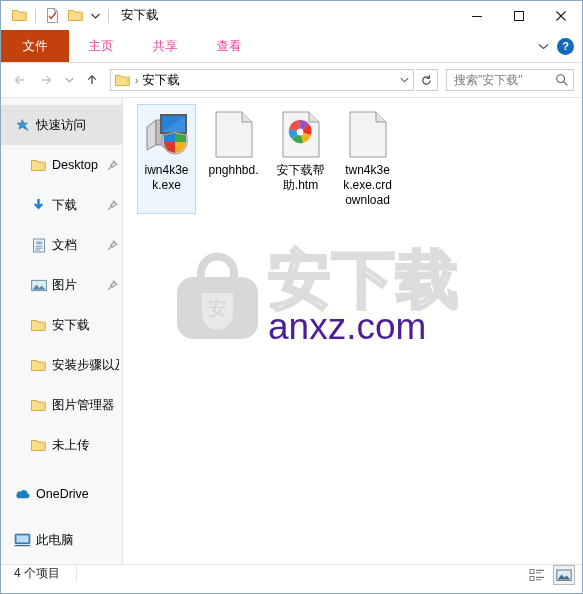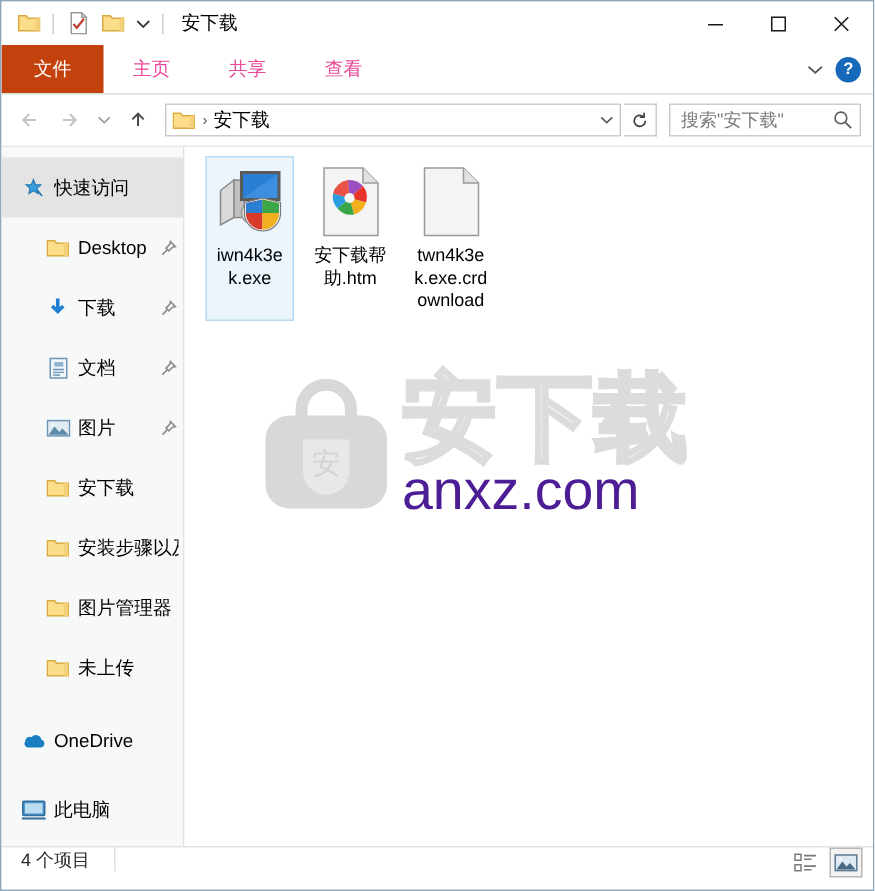--- a/index.html
+++ b/index.html
@@ -655,20 +655,29 @@
               <path d="M32 21 L44 24 L44 32 a12 12 0 0 1 -12 11 a12 12 0 0 1 -12 -11 L20 24z" fill="#f0f0f0" stroke="#7a7a7a" stroke-width="0.8"></path>
               <path d="M32 22 L32 42 a11 11 0 0 1 -11 -10 L21 24.5z" fill="#d83b2a"></path>
               <path d="M32 22 L43 24.5 L43 32 a11 11 0 0 1 -11 10z" fill="#f2b01e"></path>
               <path d="M32 22 L21 24.5 L21 31 L32 31z" fill="#2a7fd4"></path>
               <path d="M32 22 L43 24.5 L43 31 L32 31z" fill="#3aa648"></path>
             </svg>
           </div>
           <div class="file-label">iwn4k3ek.exe</div>
         </div>
 
+        <div class="file-item">
+          <div class="file-icon">
+            <svg width="38" height="47" viewBox="0 0 38 47">
+              <path d="M1 1 h26 l10 10 v35 h-36z" fill="#f4f4f4" stroke="#9a9a9a" stroke-width="1"></path>
+              <path d="M27 1 v10 h10" fill="#e2e2e2" stroke="#9a9a9a" stroke-width="1"></path>
+            </svg>
+          </div>
+          <div class="file-label">pnghhbd.</div>
+        </div>
 
         <div class="file-item">
           <div class="file-icon">
             <svg width="38" height="47" viewBox="0 0 38 47">
               <path d="M1 1 h26 l10 10 v35 h-36z" fill="#f4f4f4" stroke="#9a9a9a" stroke-width="1"></path>
               <path d="M27 1 v10 h10" fill="#e2e2e2" stroke="#9a9a9a" stroke-width="1"></path>
               <g transform="translate(18,21)">
                 <path d="M0 0 L-1 -12 A12 12 0 0 1 9 -8z" fill="#9b4fc0"></path>
                 <path d="M0 0 L9 -8 A12 12 0 0 1 11 3z" fill="#e8342a"></path>
                 <path d="M0 0 L11 3 A12 12 0 0 1 3 11z" fill="#f2b01e"></path>

